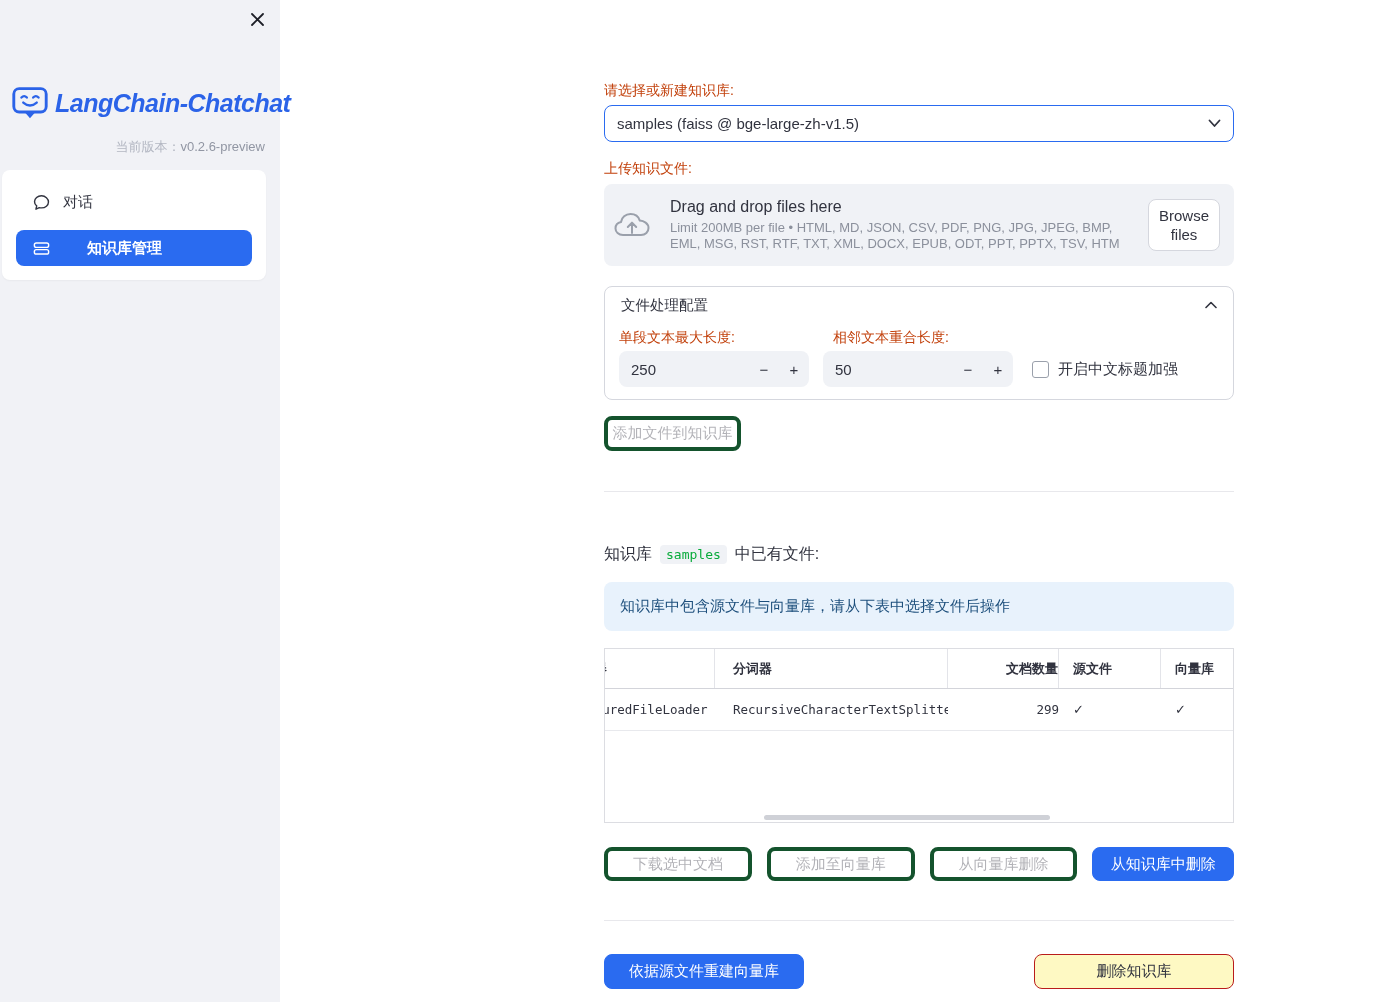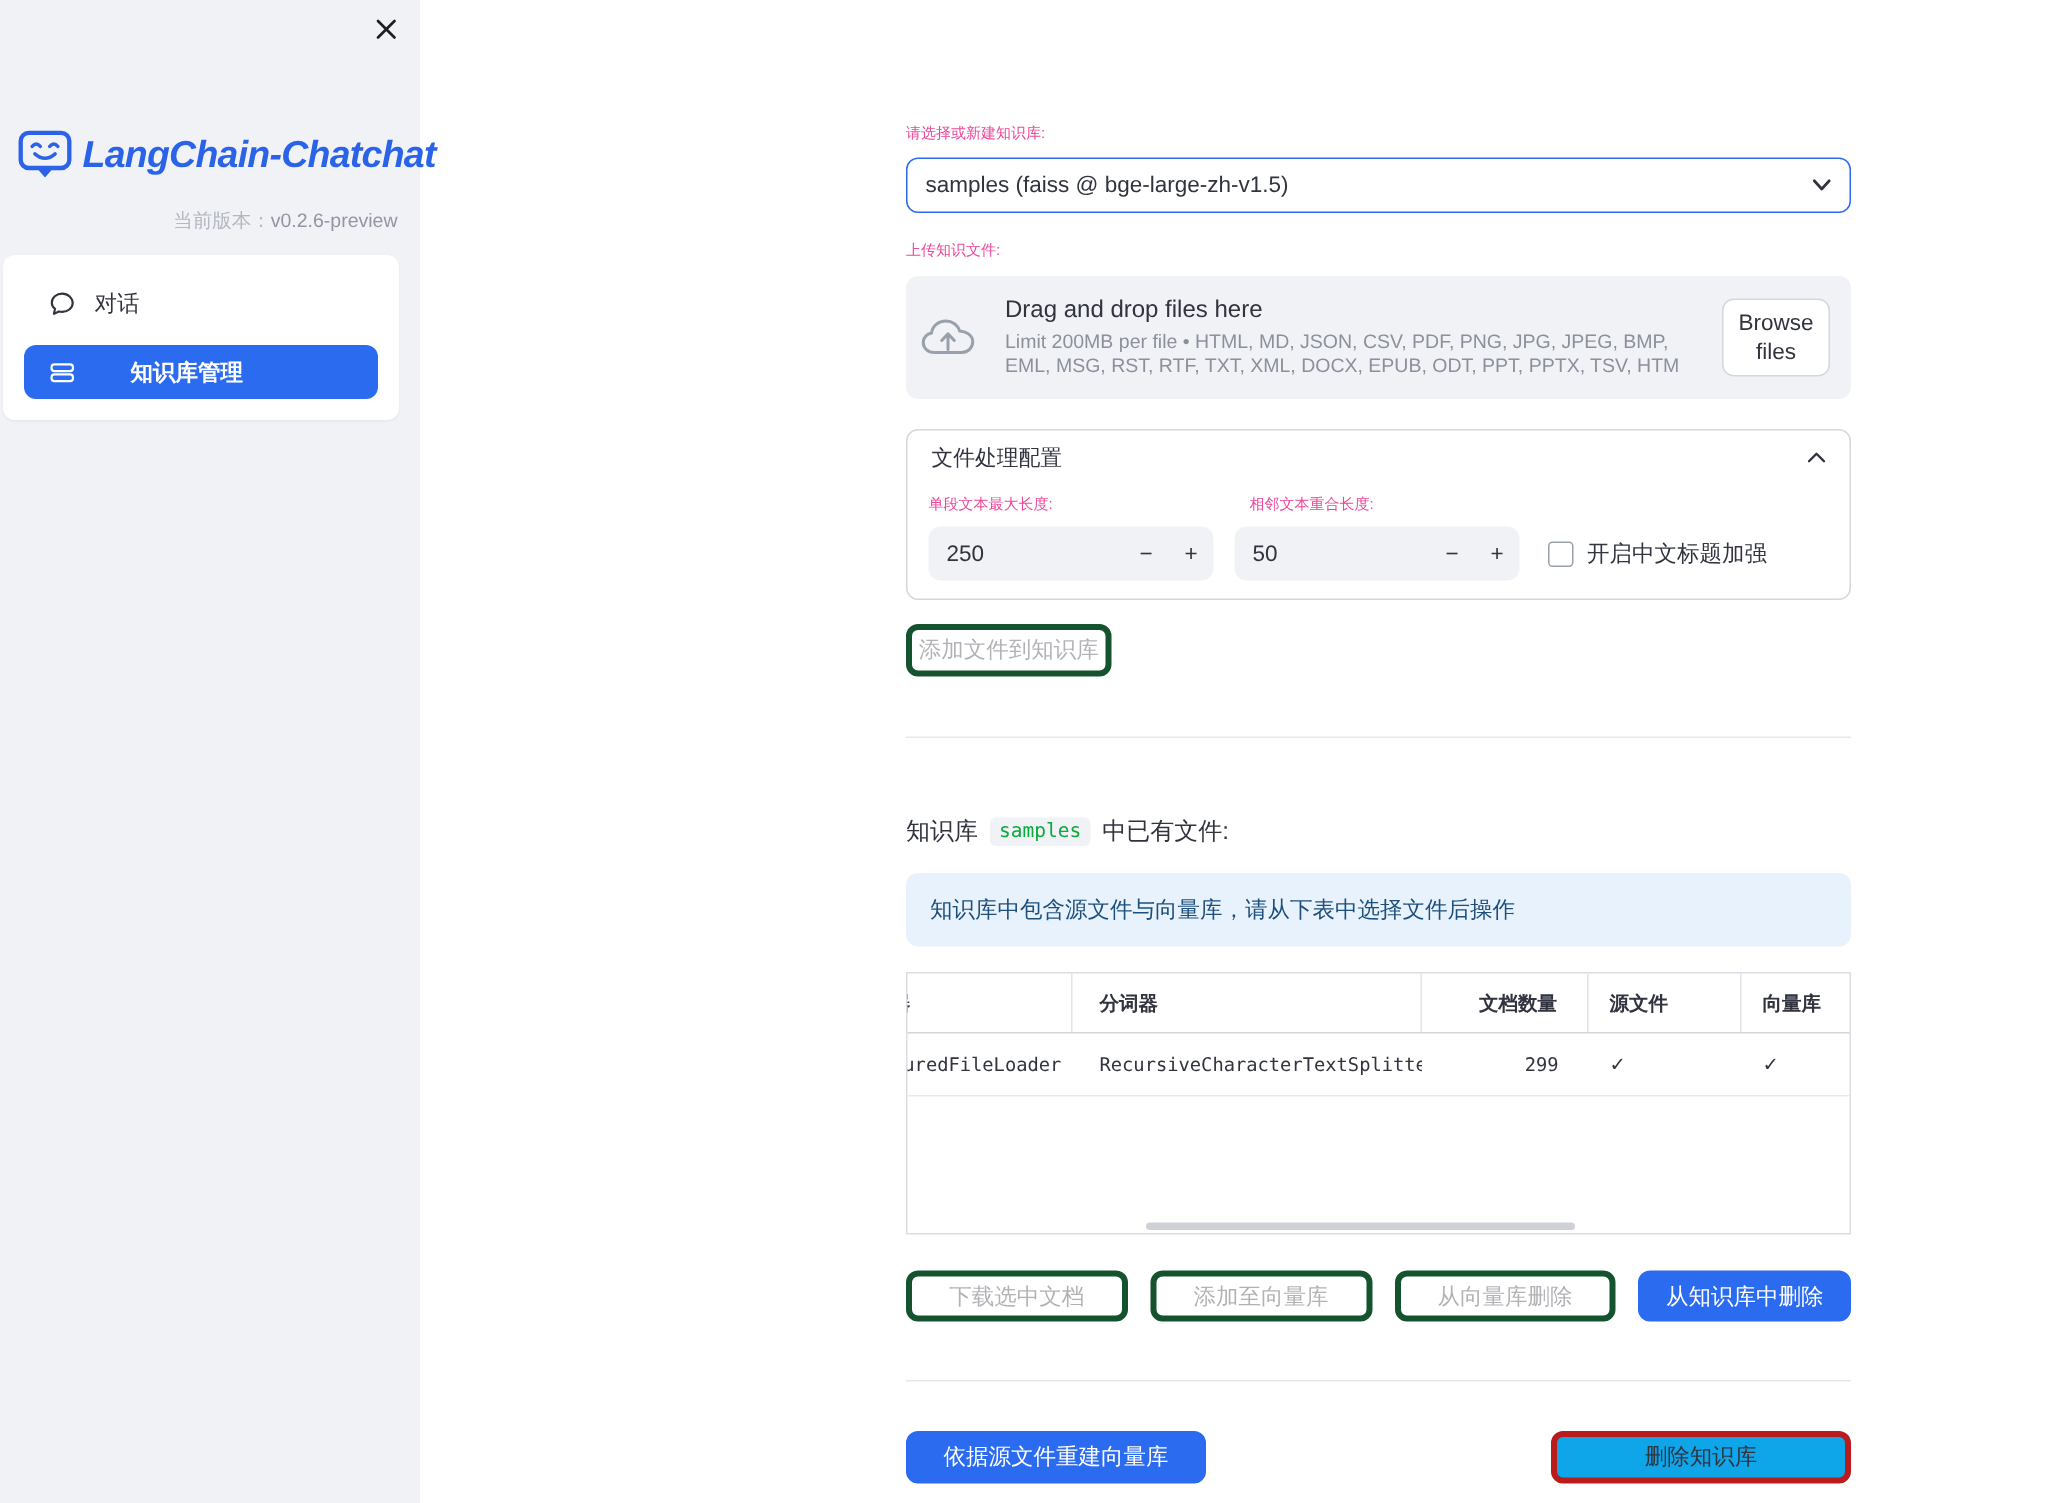--- a/index.html
+++ b/index.html
@@ -17,21 +17,21 @@
   .version-value { color:#9196a3; }
   .menu-card { position:absolute; top:170px; left:2px; right:14px; background:#ffffff; border-radius:8px;
                padding:14px 14px; box-shadow:0 1px 2px rgba(0,0,0,0.04); }
   .menu-item { height:36px; display:flex; align-items:center; gap:12px; padding:0 4px 0 16px;
                font-size:15px; border-radius:8px; cursor:pointer; }
   .menu-item + .menu-item { margin-top:10px; }
   .menu-item.active { background:#2a6bf0; color:#ffffff; font-weight:bold;gap:36px; }
 
   
   .main { position:absolute; left:604px; top:0; width:630px; }
-  .field-label { font-size:10px; line-height:14px; color:#ec4899; }
+  .field-label { font-size:14px; line-height:14px; color:#c2410c; }
   .lbl-kb { margin-top:83px; }
 
   .selectbox { margin-top:8px; height:37px; border:1px solid #2a6bf0; border-radius:8px; background:#fff;
                display:flex; align-items:center; padding:0 12px; cursor:pointer; }
   .selectbox .sel-value { flex:1; font-size:15px; color:#31333f; }
 
   .lbl-upload { margin-top:19px; }
   .dropzone { margin-top:9px; height:82px; background:#f0f2f6; border-radius:8px;
               display:flex; align-items:center; padding:0 14px 0 6px; }
   .dz-icon { width:44px; display:flex; justify-content:center; margin-right:16px; }
@@ -51,21 +51,21 @@
   .numinput.n1 { left:14px; } .numinput.n2 { left:218px; }
   .num-value { flex:1; font-size:15px; padding-left:12px; }
   .step-btn { width:30px; height:36px; display:flex; align-items:center; justify-content:center;
               font-size:15px; color:#31333f; cursor:pointer; }
   .chk-row { position:absolute; left:427px; top:73px; display:flex; align-items:center; gap:9px; cursor:pointer; }
   .chk-box { width:17px; height:17px; border:1px solid #9aa0ab; border-radius:3px; background:#fff; }
   .chk-label { font-size:15px; }
 
   .btn { border-radius:8px; font-size:15px; display:flex; align-items:center; justify-content:center; cursor:pointer; }
   .btn-disabled { border:4px solid #14532d; background:#fff; color:rgba(49,51,63,0.38); cursor:default; }
-  .btn-secondary { border:4px solid #b91c1c; background:#0ea5e9; color:#31333f; }
+  .btn-secondary { border:1px solid #b91c1c; background:#fef9c3; color:#31333f; }
   .btn-primary { border:1px solid #2a6bf0; background:#2a6bf0; color:#fff; }
   .add-btn { margin-top:16px; width:137px; height:35px; }
 
   hr.div { border:none; border-top:1px solid #e8e8ec; }
   .div1 { margin-top:40px; } .div2 { margin-top:39px; }
 
   .kb-line { margin-top:52px; font-size:16px; display:flex; align-items:center; gap:8px; }
   .kb-code { font-family:"DejaVu Sans Mono","Liberation Mono",monospace; font-size:13px; color:#09ab3b;
              background:#f0f2f6; border-radius:4px; padding:2px 6px; }
 
@@ -76,21 +76,21 @@
   .tbl-wrap { margin-top:17px; height:175px; border:1px solid #dcdde2; position:relative; overflow:hidden; background:#fff; }
   .tbl-inner { width:741px; margin-left:-85px; }
   .trow { display:flex; }
   .thead { height:40px; border-bottom:1px solid #d3d4da; }
   .tbody-row { height:42px; border-bottom:1px solid #e8e9ed; }
   .tc { display:flex; align-items:center; font-size:13px; overflow:hidden; white-space:nowrap; }
   .thead .tc { font-weight:bold; color:#31333f; }
   .thead .tc:not(:last-child) { border-right:1px solid #e3e4e9; }
   .c1 { width:195px; padding-left:22px; }
   .c2 { width:233px; padding-left:18px; }
-  .c3 { width:111px; justify-content:flex-end; padding-right:20px; }
+  .c3 { width:111px; justify-content:flex-end; padding-right:0; }
   .c4 { width:102px; padding-left:14px; }
   .c5 { width:100px; padding-left:14px; }
   .mono { font-family:"DejaVu Sans Mono","Liberation Mono",monospace; font-size:12.5px; }
   .hscroll-thumb { position:absolute; bottom:2px; left:159px; width:286px; height:5px;
                    background:#cfd1d7; border-radius:3px; cursor:pointer; }
 
   .row-btns { margin-top:24px; display:flex; gap:15px; }
   .row-btns .btn { flex:1; height:34px; }
 
   .bottom-row { margin-top:33px; display:flex; justify-content:space-between; }

